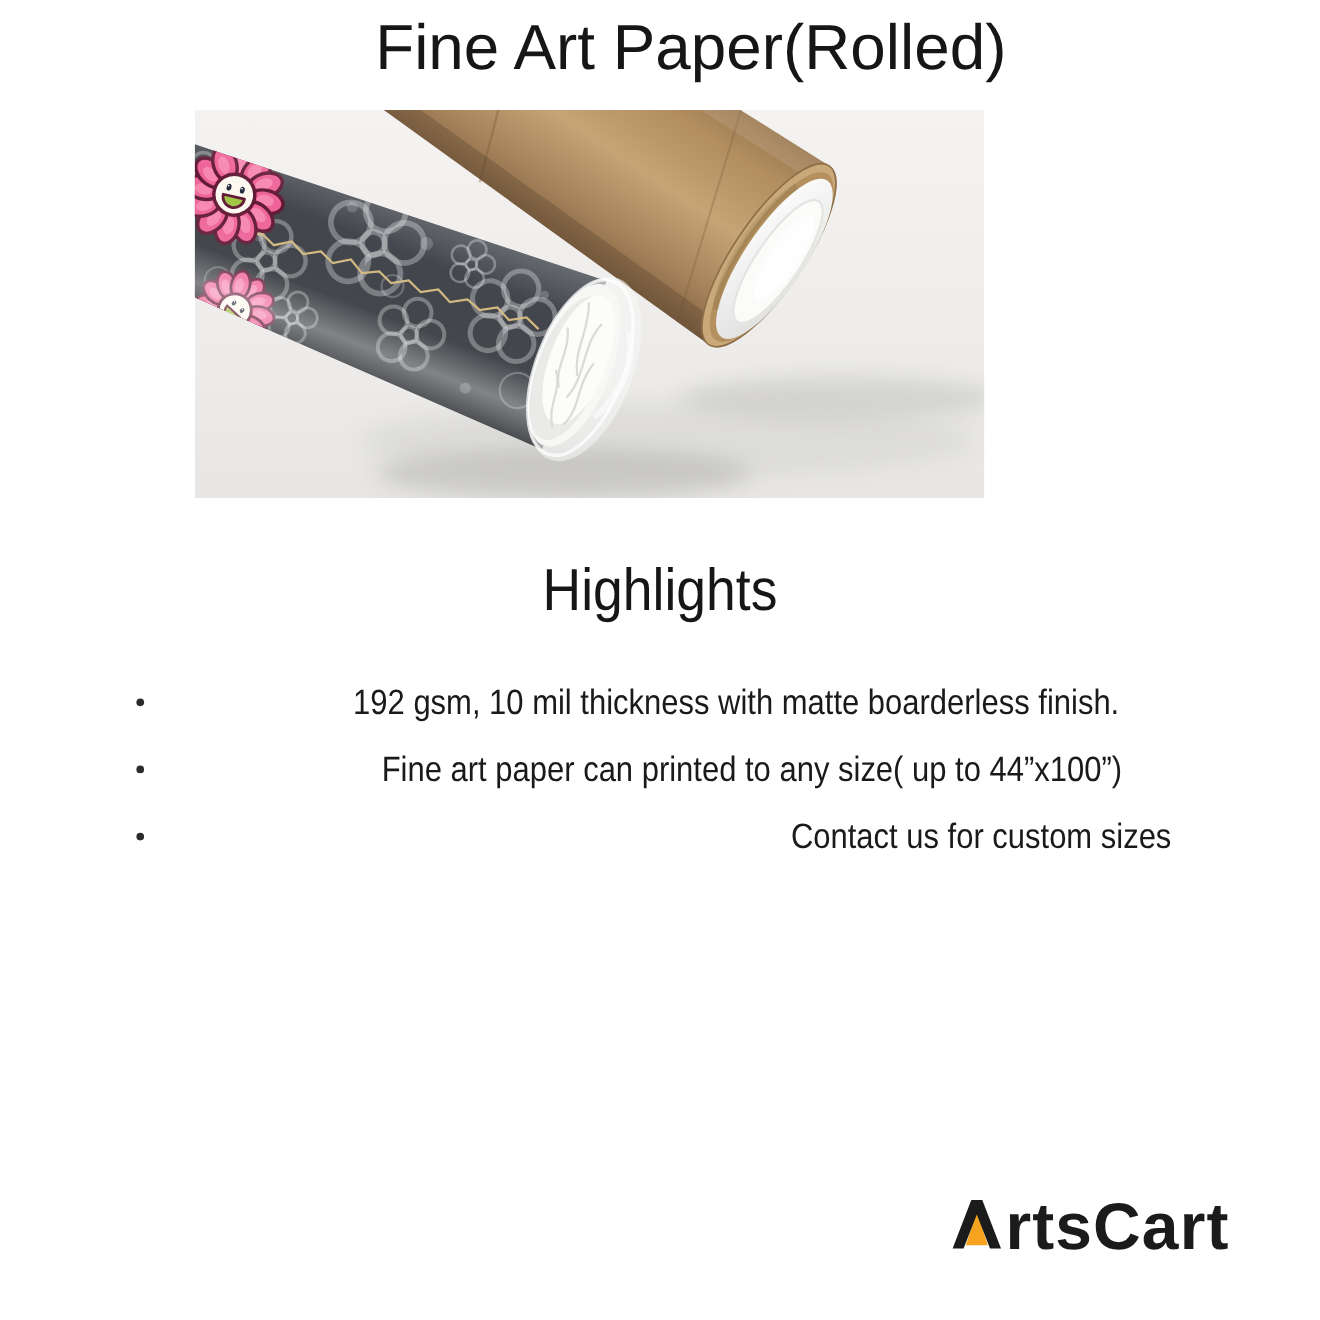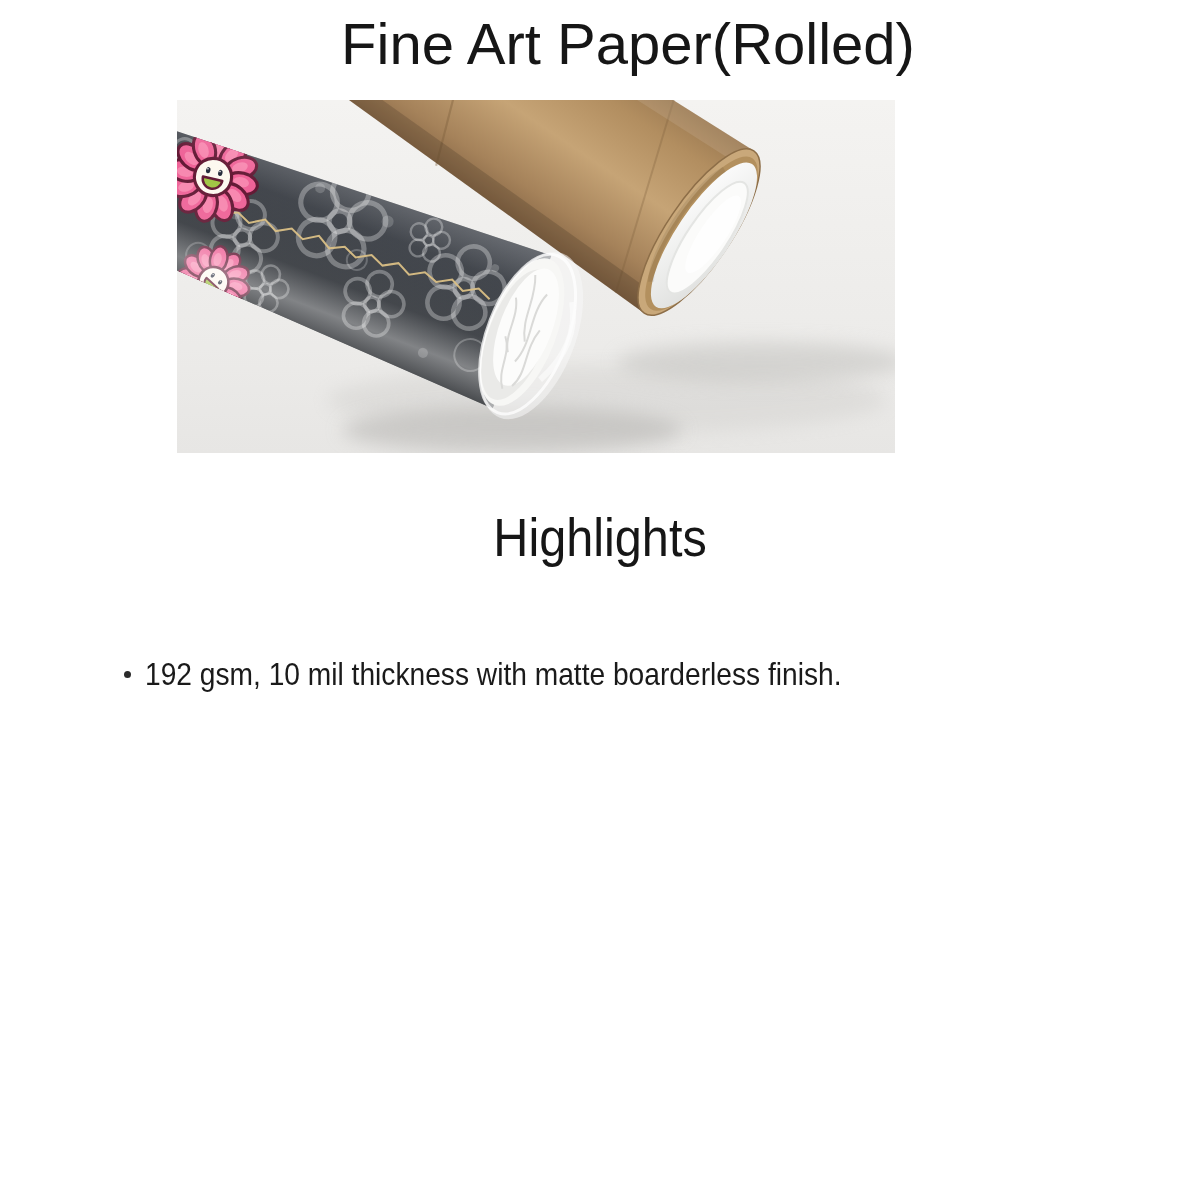--- a/index.html
+++ b/index.html
@@ -14,21 +14,21 @@
   .photo{
     position:absolute;left:177px;top:100px;width:718px;height:353px;overflow:hidden;
   }
   .photo svg{display:block;}
   .section-title{
     position:absolute;top:508px;left:0;width:1200px;text-align:center;margin:0;
     font-size:54px;font-weight:400;line-height:58px;
     transform:scaleX(0.90);transform-origin:50% 50%;
   }
   .bullets{
-    position:absolute;left:122px;top:652px;width:990px;margin:0;padding:0;list-style:none;
+    position:absolute;left:122px;top:616px;width:990px;margin:0;padding:0;list-style:none;text-align:right;
   }
   .bullets li{
     position:relative;padding-left:23px;margin:0 0 17px 0;
     font-size:32px;line-height:44px;color:#1a1a1a;
   }
   .bullets .dot{
     position:absolute;left:2px;top:19px;width:7px;height:7px;border-radius:50%;background:#2b2b2b;
   }
   .bullet-text{
     display:inline-block;white-space:pre-line;
@@ -200,16 +200,33 @@
     </svg>
   </div>
 
   <h2 class="section-title">Highlights</h2>
 
   <ul class="bullets">
     <li>
       <span class="dot"></span>
       <span class="bullet-text">192 gsm, 10 mil thickness with matte boarderless finish.</span>
     </li>
+    <li>
+      <span class="dot"></span>
+      <span class="bullet-text">Fine art paper can printed to any size( up to 44”x100”)</span>
+    </li>
+    <li>
+      <span class="dot"></span>
+      <span class="bullet-text">Contact us for custom sizes</span>
+    </li>
   </ul>
 
+  <div class="brand">
+    <svg width="270" height="76" viewBox="0 0 270 76" xmlns="http://www.w3.org/2000/svg">
+      <g>
+        <polygon points="26,24 36,55 16,55" fill="#F6A41D"></polygon>
+        <polygon points="4,58 21,14 31,14 48,58 38,58 26,27 14,58" fill="#1b1b1b"></polygon>
+      </g>
+      <text x="52" y="58" fill="#1b1b1b">rtsCart</text>
+    </svg>
+  </div>
 
 </div>
 
 </body></html>

